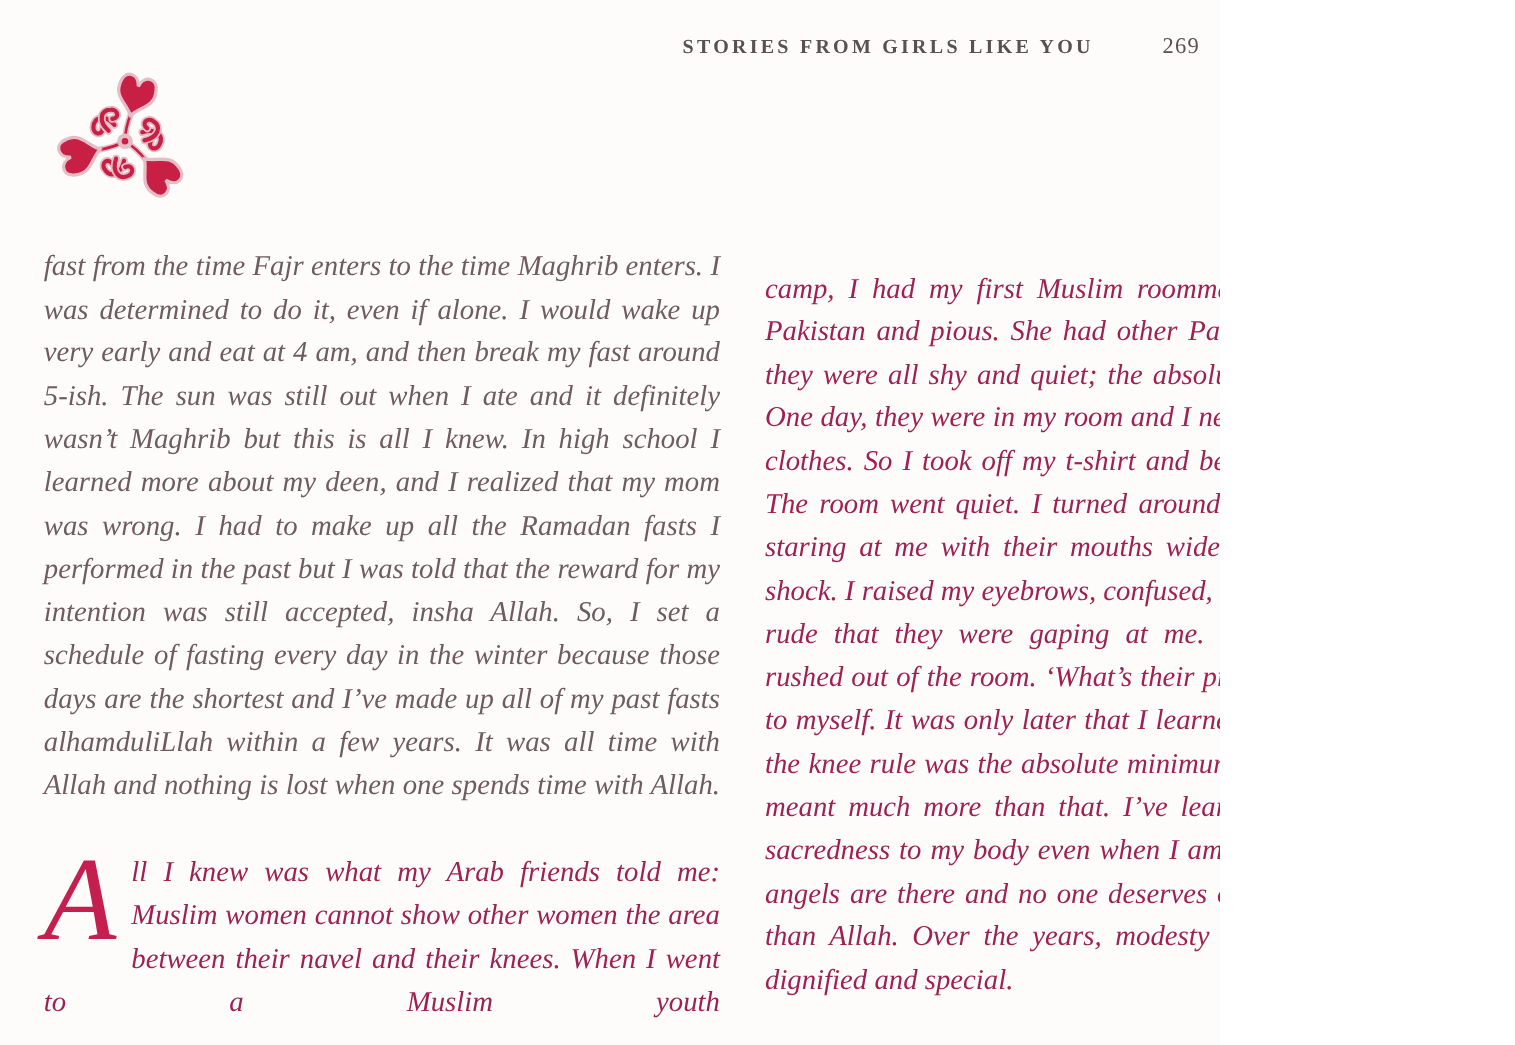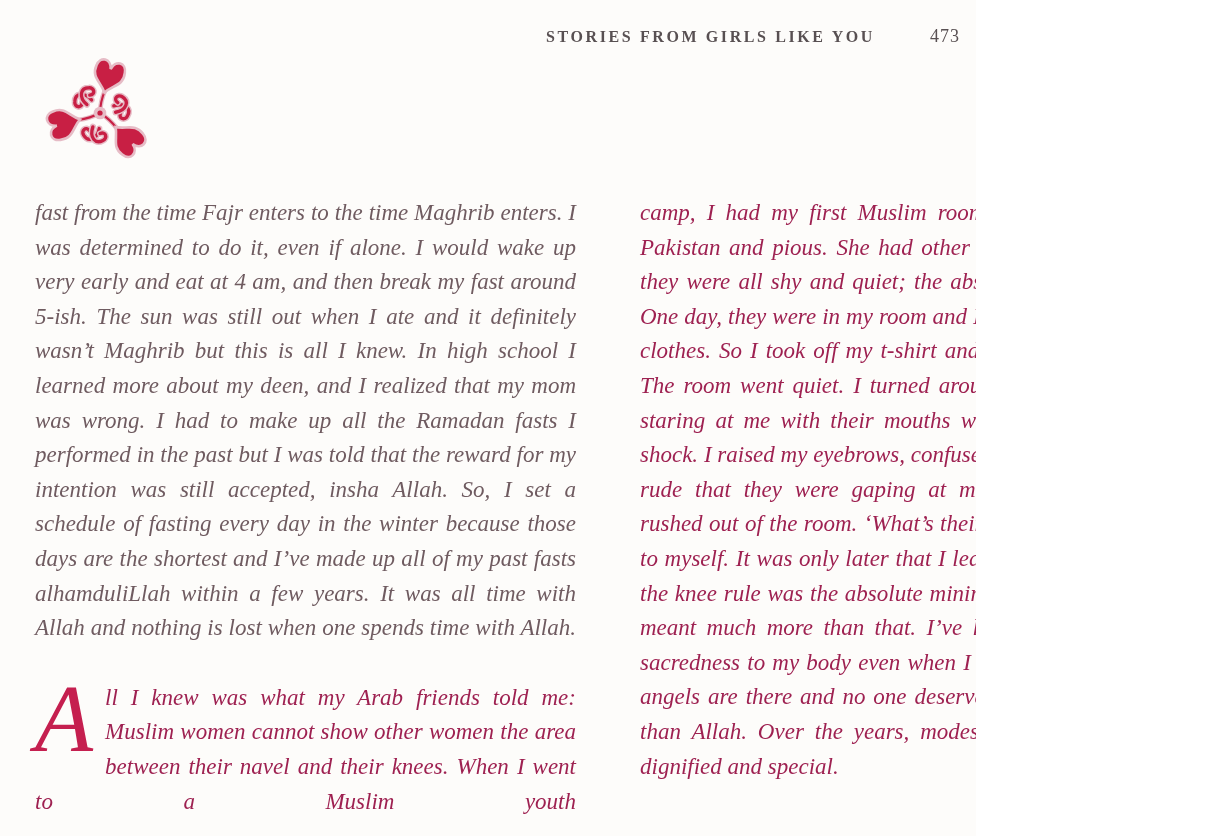--- a/index.html
+++ b/index.html
@@ -51,21 +51,22 @@
   .orn-curl   { fill: none; stroke: var(--ornament-red, #c81f44); stroke-width: 3.2; stroke-linecap: round; }
   .orn-curl-o { fill: none; stroke: var(--ornament-pink, #e6bcc6); stroke-width: 6; stroke-linecap: round; }
 
   
   .columns {
     position: absolute;
     left: 35px;
     top: 196px;
     width: 1132px;
     display: flex;
-    gap: 64px;
+    gap: 36px;
+    align-items: center;
   }
   .col {
     width: 541px;
     flex: 0 0 541px;
   }
   .col p {
     margin: 0;
     font-style: italic;
     font-size: 23px;
     line-height: 34.6px;
@@ -86,21 +87,21 @@
     color: var(--dropcap-color, #c51f4f);
   }
 </style>
 </head>
 <body>
 
 <div id="page" style="background: rgb(253, 252, 250);">
 
   <div class="running-head">
     <span class="title">STORIES FROM GIRLS LIKE YOU</span>
-    <span class="folio">473</span>
+    <span class="folio">269</span>
   </div>
 
   <svg class="ornament" viewBox="0 0 140 124" aria-hidden="true">
     <defs>
       <g id="arm">
         <path class="orn-stem" d="M70,62 C68,54 68,48 69,40"></path>
         <path class="orn-stem2" d="M70,62 C68,54 68,48 69,40"></path>
         <path class="orn-fill" d="M69,42 C63,33 53,31 55,19 C56,9 67,9 69,19 C71,9 82,9 83,19 C85,31 75,33 69,42 Z"></path>
         <path class="orn-curl-o" d="M59,52 C50,46 42,50 44,58 C45,63 52,63 51,57"></path>
         <path class="orn-curl" d="M59,52 C50,46 42,50 44,58 C45,63 52,63 51,57"></path>

